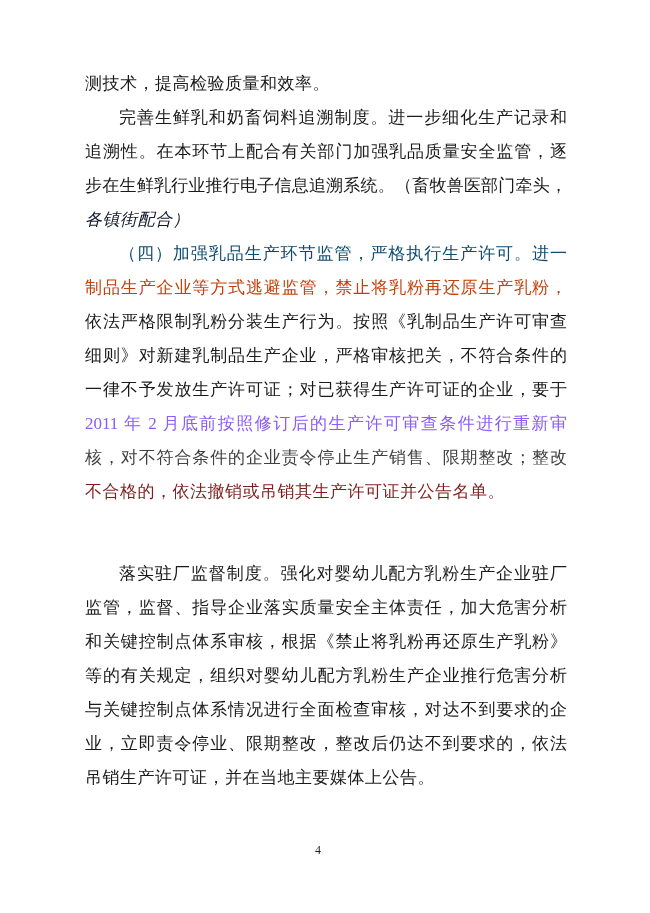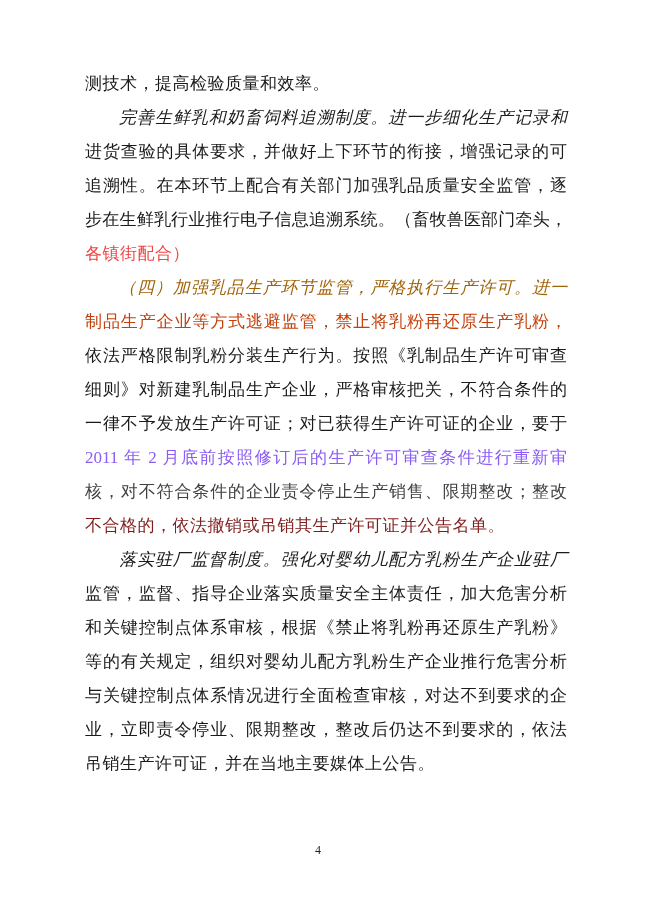--- a/index.html
+++ b/index.html
@@ -31,53 +31,51 @@
   }
   .line.justify {
     white-space: normal;
     text-align: justify;
     text-align-last: justify;
     text-justify: inter-character;
     letter-spacing: 0;
   }
   .line.indent {
     text-indent: 34px;
-    font-style: italic;
   }
   .page-number {
     position: absolute;
     left: 0;
     right: 0;
     top: 843px;
     text-align: center;
     font-size: 12px;
     color: #1f1f1f;
     transform: translateX(-7px);
   }
 </style>
 </head>
 <body>
 
 <div class="page" style="background: rgb(255, 255, 255);">
   <div class="text-block" id="text-block">
       <div class="line" style="color: rgb(26, 26, 26);">测技术，提高检验质量和效率。</div>
       <div class="line justify indent" style="color: rgb(26, 26, 26);">完善生鲜乳和奶畜饲料追溯制度。进一步细化生产记录和</div>
-      <div class="line justify" style="color: rgb(26, 26, 26);">进货查验的具体要求，并做好上下环节的衔接，增强记录的可</div>
       <div class="line justify" style="color: rgb(26, 26, 26);">追溯性。在本环节上配合有关部门加强乳品质量安全监管，逐</div>
       <div class="line justify" style="color: rgb(26, 26, 26);">步在生鲜乳行业推行电子信息追溯系统。（畜牧兽医部门牵头，</div>
-      <div class="line" style="color: #ef4444;">各镇街配合）</div>
-      <div class="line justify indent" style="color: #a16207;">（四）加强乳品生产环节监管，严格执行生产许可。进一</div>
+      <div class="line" style="color: #0f172a; font-style: italic;">各镇街配合）</div>
+      <div class="line justify indent" style="color: #0c4a6e;">（四）加强乳品生产环节监管，严格执行生产许可。进一</div>
       <div class="line justify" style="color: #c2410c;">制品生产企业等方式逃避监管，禁止将乳粉再还原生产乳粉，</div>
       <div class="line justify" style="color: rgb(26, 26, 26);">依法严格限制乳粉分装生产行为。按照《乳制品生产许可审查</div>
       <div class="line justify" style="color: rgb(26, 26, 26);">细则》对新建乳制品生产企业，严格审核把关，不符合条件的</div>
       <div class="line justify" style="color: rgb(26, 26, 26);">一律不予发放生产许可证；对已获得生产许可证的企业，要于</div>
       <div class="line justify" style="color: #8b5cf6;">2011 年 2 月底前按照修订后的生产许可审查条件进行重新审</div>
       <div class="line justify" style="color: #404040;">核，对不符合条件的企业责令停止生产销售、限期整改；整改</div>
       <div class="line" style="color: #7f1d1d;">不合格的，依法撤销或吊销其生产许可证并公告名单。</div>
-      <div class="line justify indent" style="color: rgb(26, 26, 26);">落实驻厂监督制度。强化对婴幼儿配方乳粉生产企业驻厂</div>
+      <div class="line justify indent" style="color: rgb(26, 26, 26); margin-top: 48px;">落实驻厂监督制度。强化对婴幼儿配方乳粉生产企业驻厂</div>
       <div class="line justify" style="color: rgb(26, 26, 26);">监管，监督、指导企业落实质量安全主体责任，加大危害分析</div>
       <div class="line justify" style="color: rgb(26, 26, 26);">和关键控制点体系审核，根据《禁止将乳粉再还原生产乳粉》</div>
       <div class="line justify" style="color: rgb(26, 26, 26);">等的有关规定，组织对婴幼儿配方乳粉生产企业推行危害分析</div>
       <div class="line justify" style="color: rgb(26, 26, 26);">与关键控制点体系情况进行全面检查审核，对达不到要求的企</div>
       <div class="line justify" style="color: rgb(26, 26, 26);">业，立即责令停业、限期整改，整改后仍达不到要求的，依法</div>
       <div class="line" style="color: rgb(26, 26, 26);">吊销生产许可证，并在当地主要媒体上公告。</div>
     </div>
   <div class="page-number">4</div>
 </div>
 

